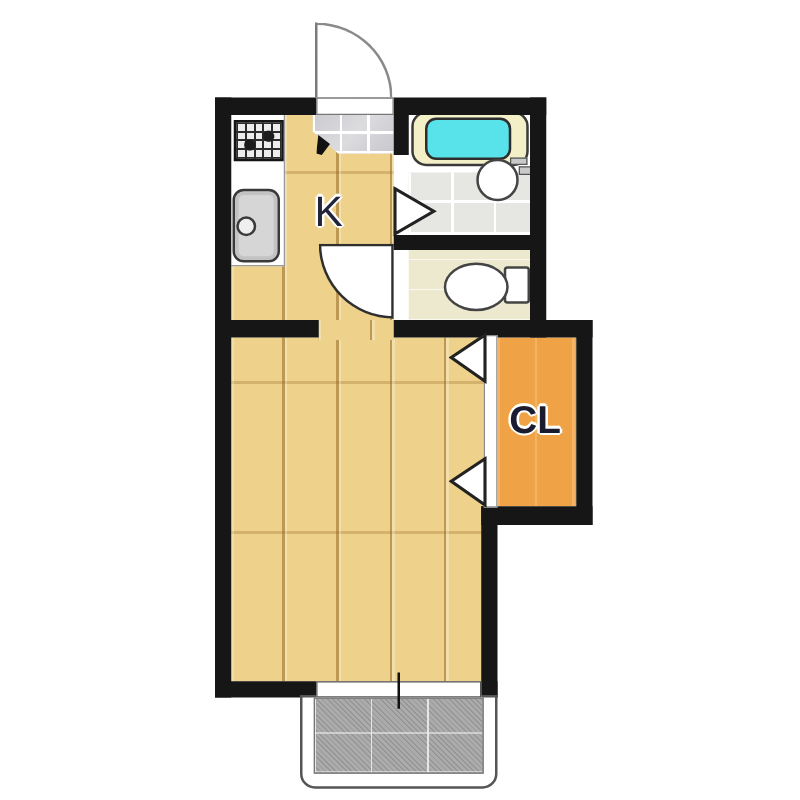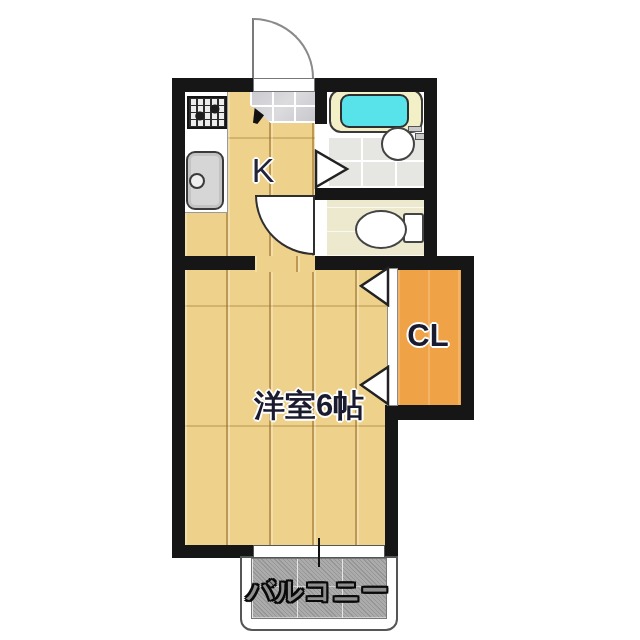--- a/index.html
+++ b/index.html
@@ -141,17 +141,15 @@
     <polygon points="29,2 29,39 2,20" fill="#ffffff" stroke="#222222" stroke-width="2.5"></polygon>
   </svg>
 
   <div class="balcony-frame" style="left:240px;top:556px;width:158px;height:75px;"></div>
   <div class="balcony-floor" style="left:251px;top:558px;width:136px;height:61px;"></div>
 
   <div class="window-band" style="left:253px;top:545px;width:132px;height:13px;"></div>
   <div class="window-tick" style="left:318px;top:538px;width:2px;height:29px;"></div>
 
   <span class="label label-k" style="left:263px;top:170px;">K</span>
-  <span class="label label-room" style="left:309px;top:406px;">洋室6帖</span>
   <span class="label label-cl" style="left:428px;top:336px;">CL</span>
-  <span class="label label-balcony" style="left:318px;top:591px;">バルコニー</span>
 
 </div>
 
 </body></html>

